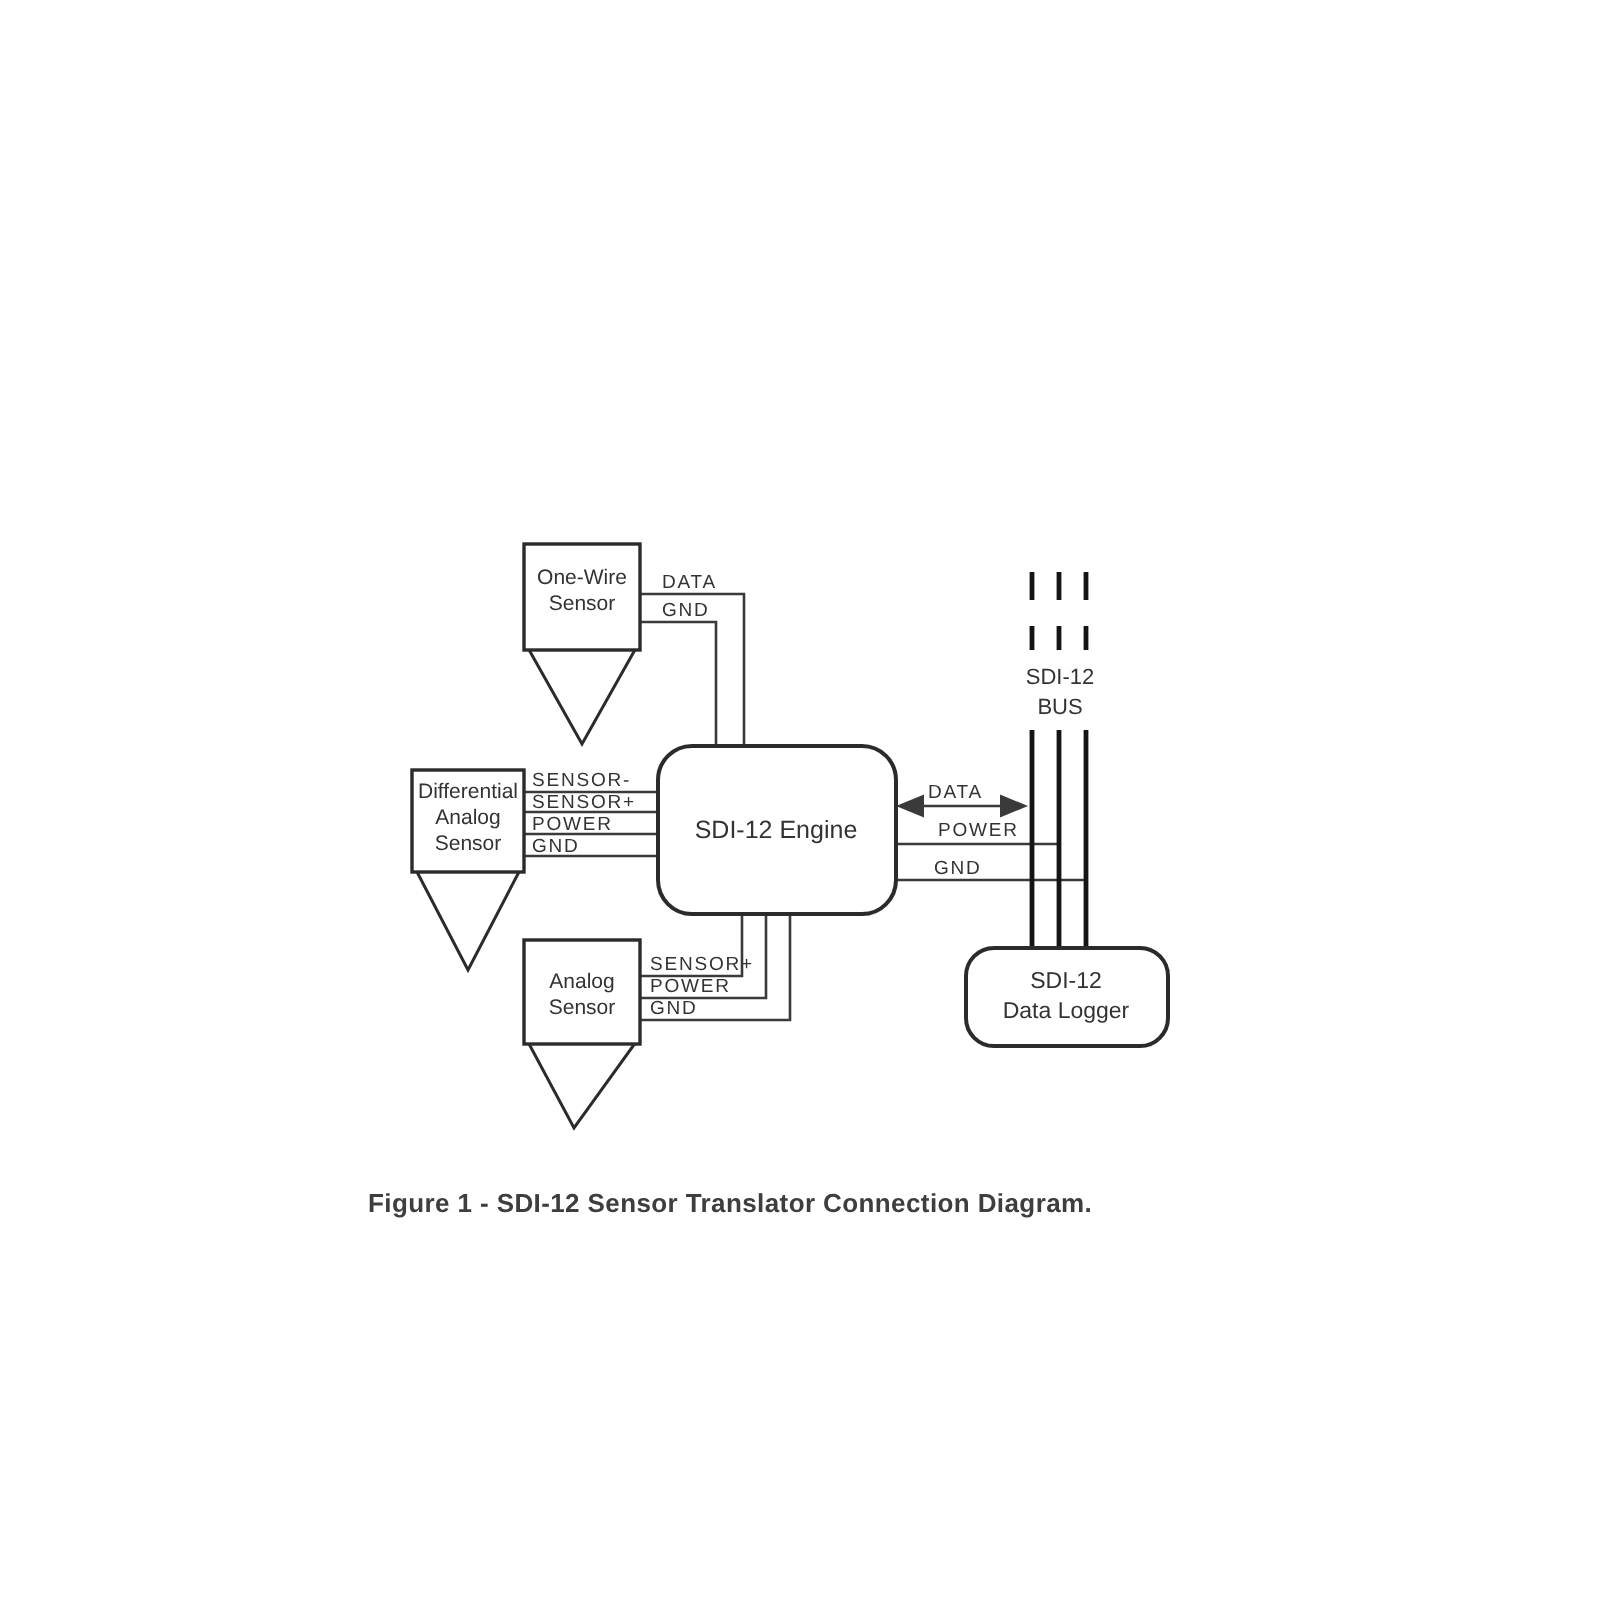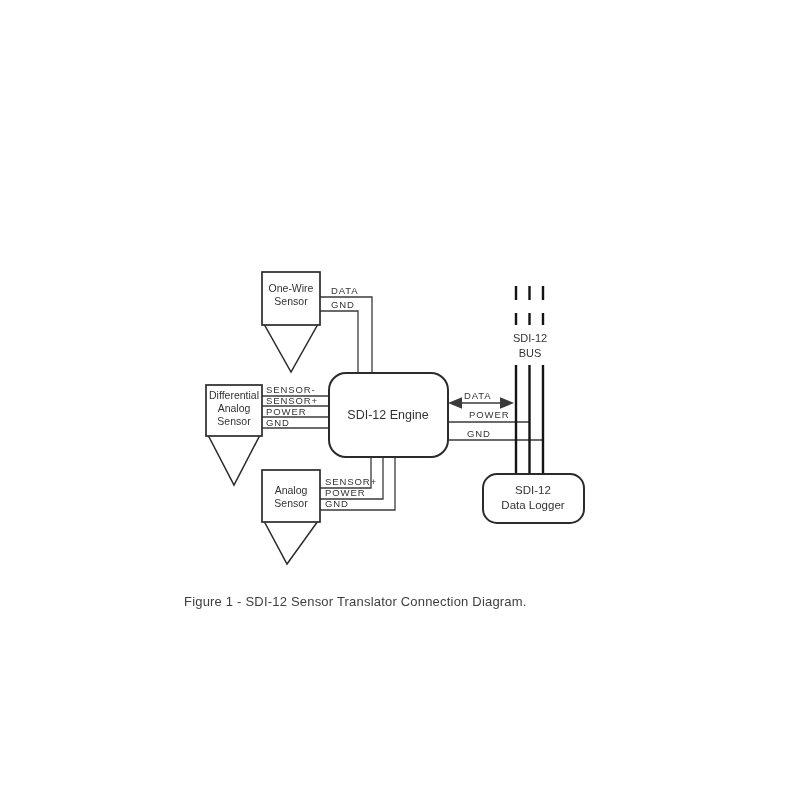--- a/index.html
+++ b/index.html
@@ -25,21 +25,21 @@
   .box-label   { font-size: 10.5px; }
   .engine-label{ font-size: 12.5px; }
   .bus-label   { font-size: 11px; }
   .logger-label{ font-size: 11.5px; }
   .wire-label  { font-size: 9.5px; letter-spacing: 0.9px; }
   .caption {
     position: absolute;
     left: 184px;
     top: 559px;
     font-size: 13px;
-    font-weight: normal;
+    font-weight: bold;
     color: #3e3e3e;
     letter-spacing: 0.2px;
     white-space: nowrap;
   }
 </style>
 </head>
 <body>
 
 <div class="stage">
 

